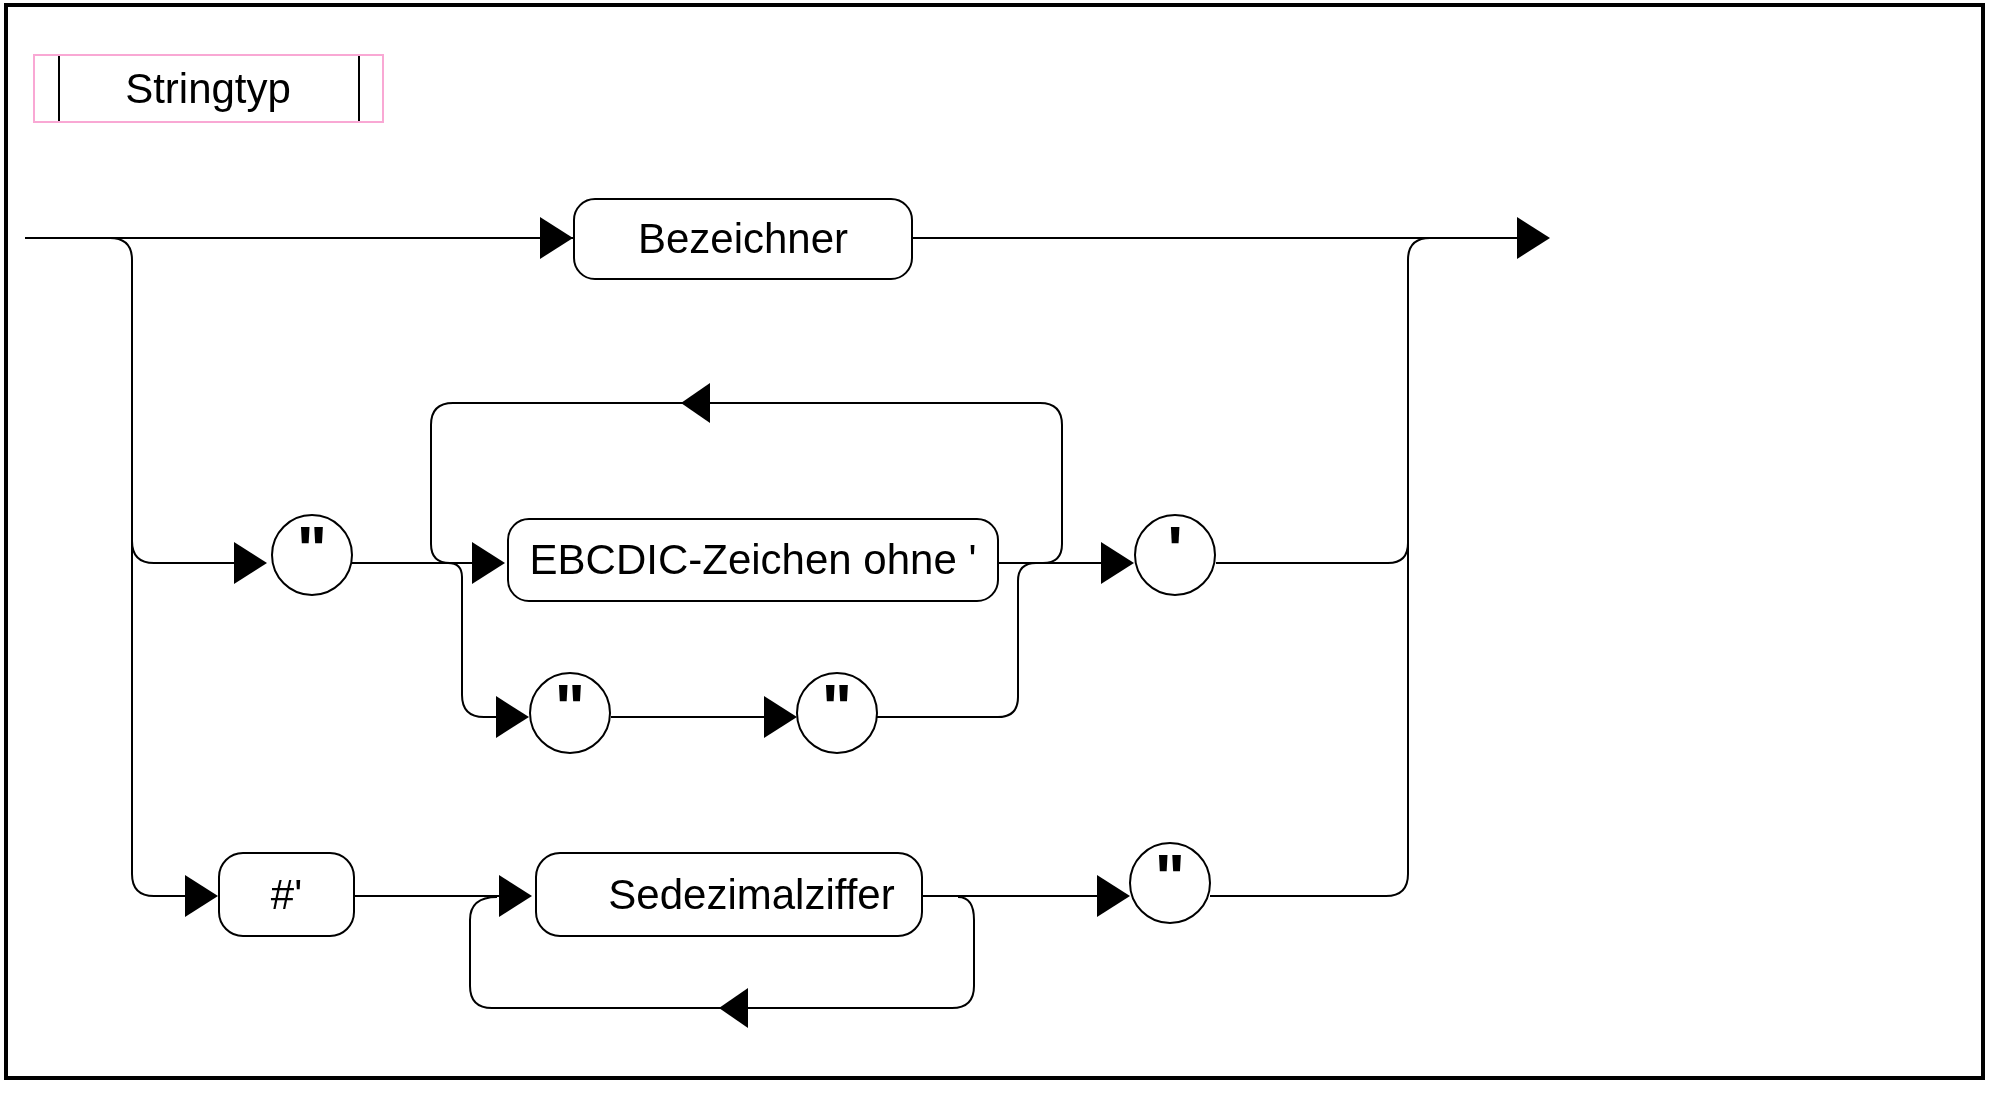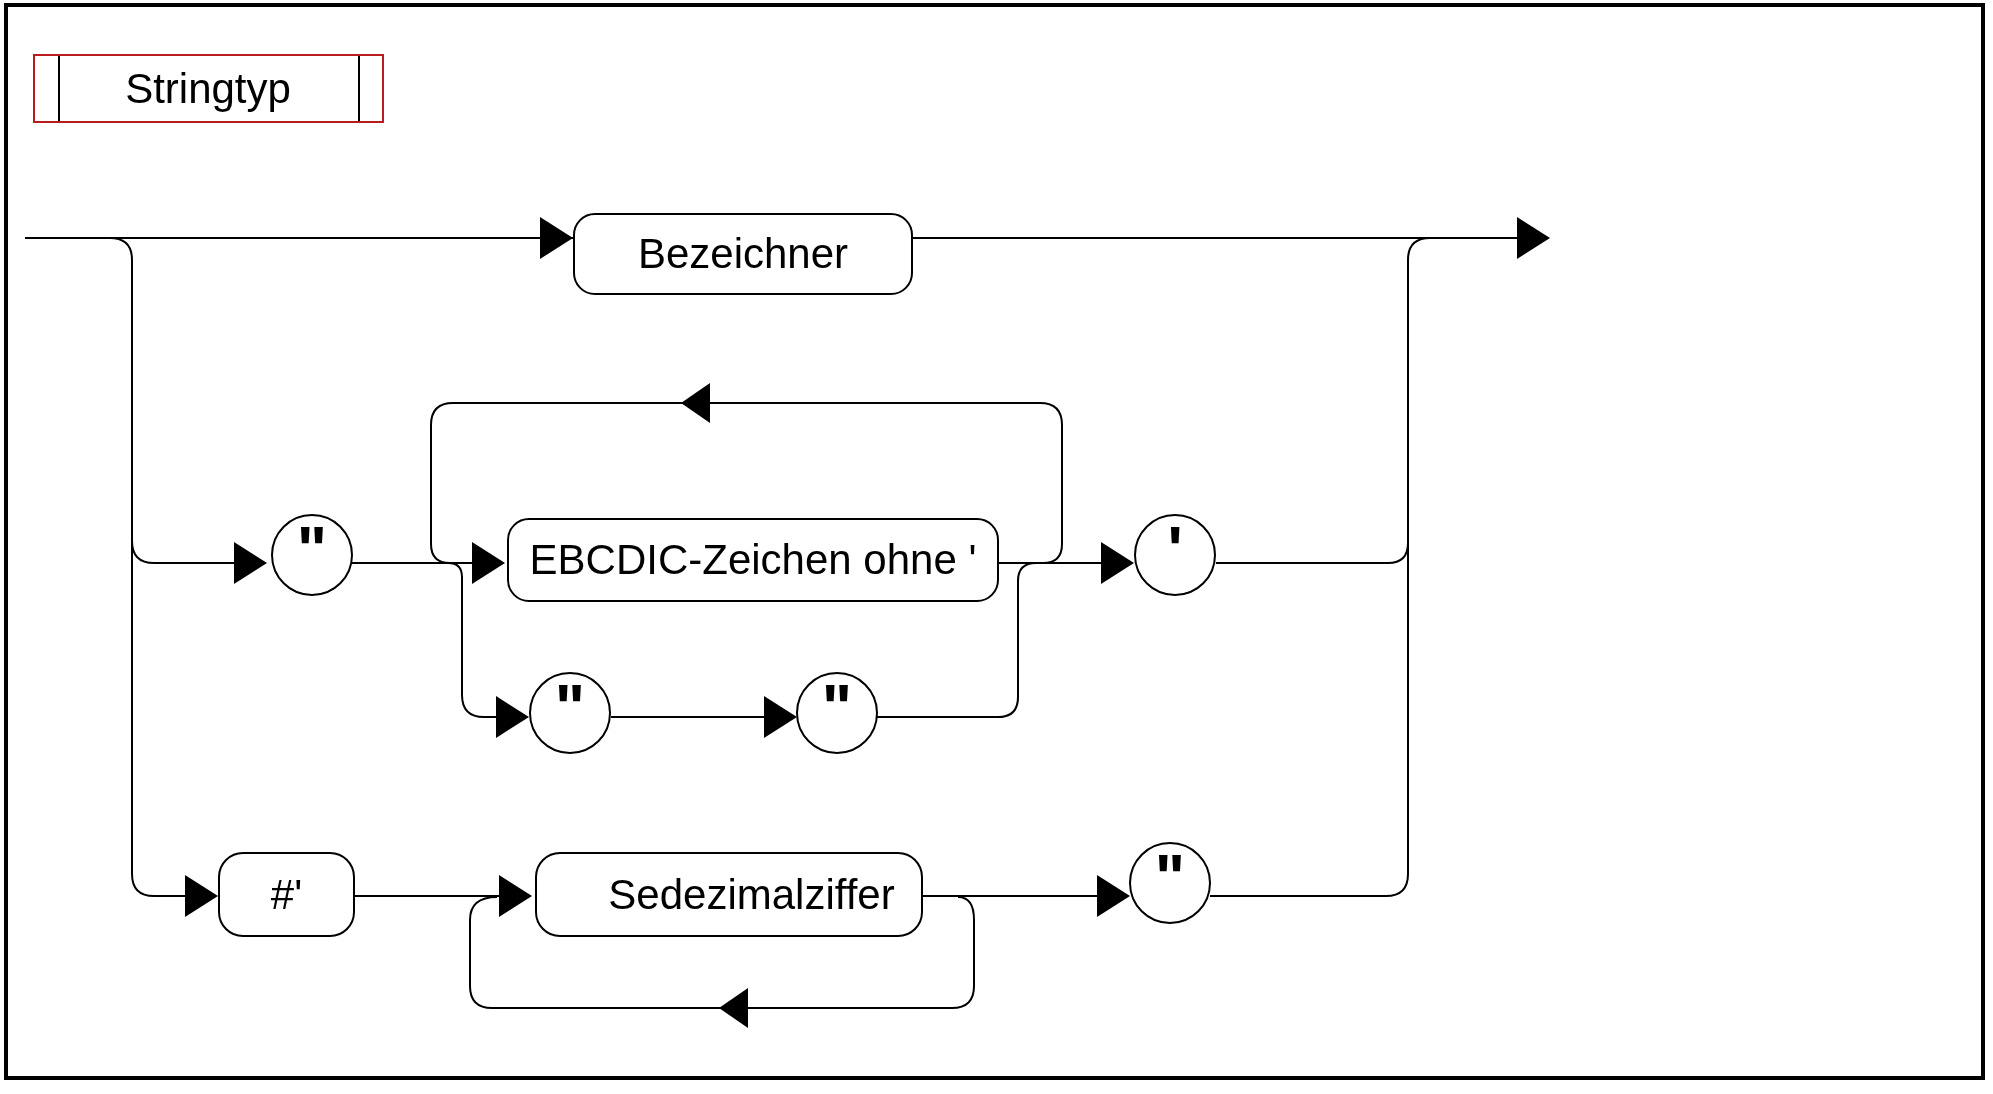--- a/index.html
+++ b/index.html
@@ -9,21 +9,21 @@
          border:4px solid #000;box-sizing:border-box;}
   svg.rails{position:absolute;left:0;top:0;z-index:1;}
   .node{position:absolute;z-index:2;background:#fff;border:2px solid #000;
         box-sizing:border-box;display:flex;align-items:center;justify-content:center;
         font-size:42px;white-space:pre;}
   .rbox{border-radius:22px;}
   .circle{border-radius:50%;}
   .circle .q{position:absolute;top:2px;left:0;width:100%;text-align:center;
              font-size:64px;font-weight:bold;line-height:1;}
   .titlebox{position:absolute;left:33px;top:54px;width:351px;height:69px;
-            border:2px solid #b91c1c;box-sizing:border-box;z-index:2;background:#fff;}
+            border:2px solid #f9a8d4;box-sizing:border-box;z-index:2;background:#fff;}
   .titlebox .cell-line{position:absolute;top:0;height:100%;width:2px;background:#000;}
   .titlebox .t{position:absolute;left:25px;right:26px;top:0;height:100%;
                display:flex;align-items:center;justify-content:center;font-size:42px;}
 </style>
 </head>
 <body>
 
 <div id="stage">
   <div class="frame"></div>
 
@@ -67,21 +67,21 @@
       <polygon points="748,988 748,1028 719,1008"></polygon>
     </g>
   </svg>
 
   <div class="titlebox">
     <div class="cell-line" style="left:23px;"></div>
     <div class="cell-line" style="left:323px;"></div>
     <div class="t">Stringtyp</div>
   </div>
 
-  <div class="node rbox" style="left:573px;top:213px;width:340px;height:82px;">
+  <div class="node rbox" style="left:573px;top:198px;width:340px;height:82px;">
     <span>Bezeichner</span>
   </div>
 
   <div class="node circle" style="left:271px;top:514px;width:82px;height:82px;">
     <span class="q">"</span>
   </div>
   <div class="node rbox" style="left:507px;top:518px;width:492px;height:84px;">
     <span>EBCDIC-Zeichen ohne '</span>
   </div>
   <div class="node circle" style="left:529px;top:672px;width:82px;height:82px;">

